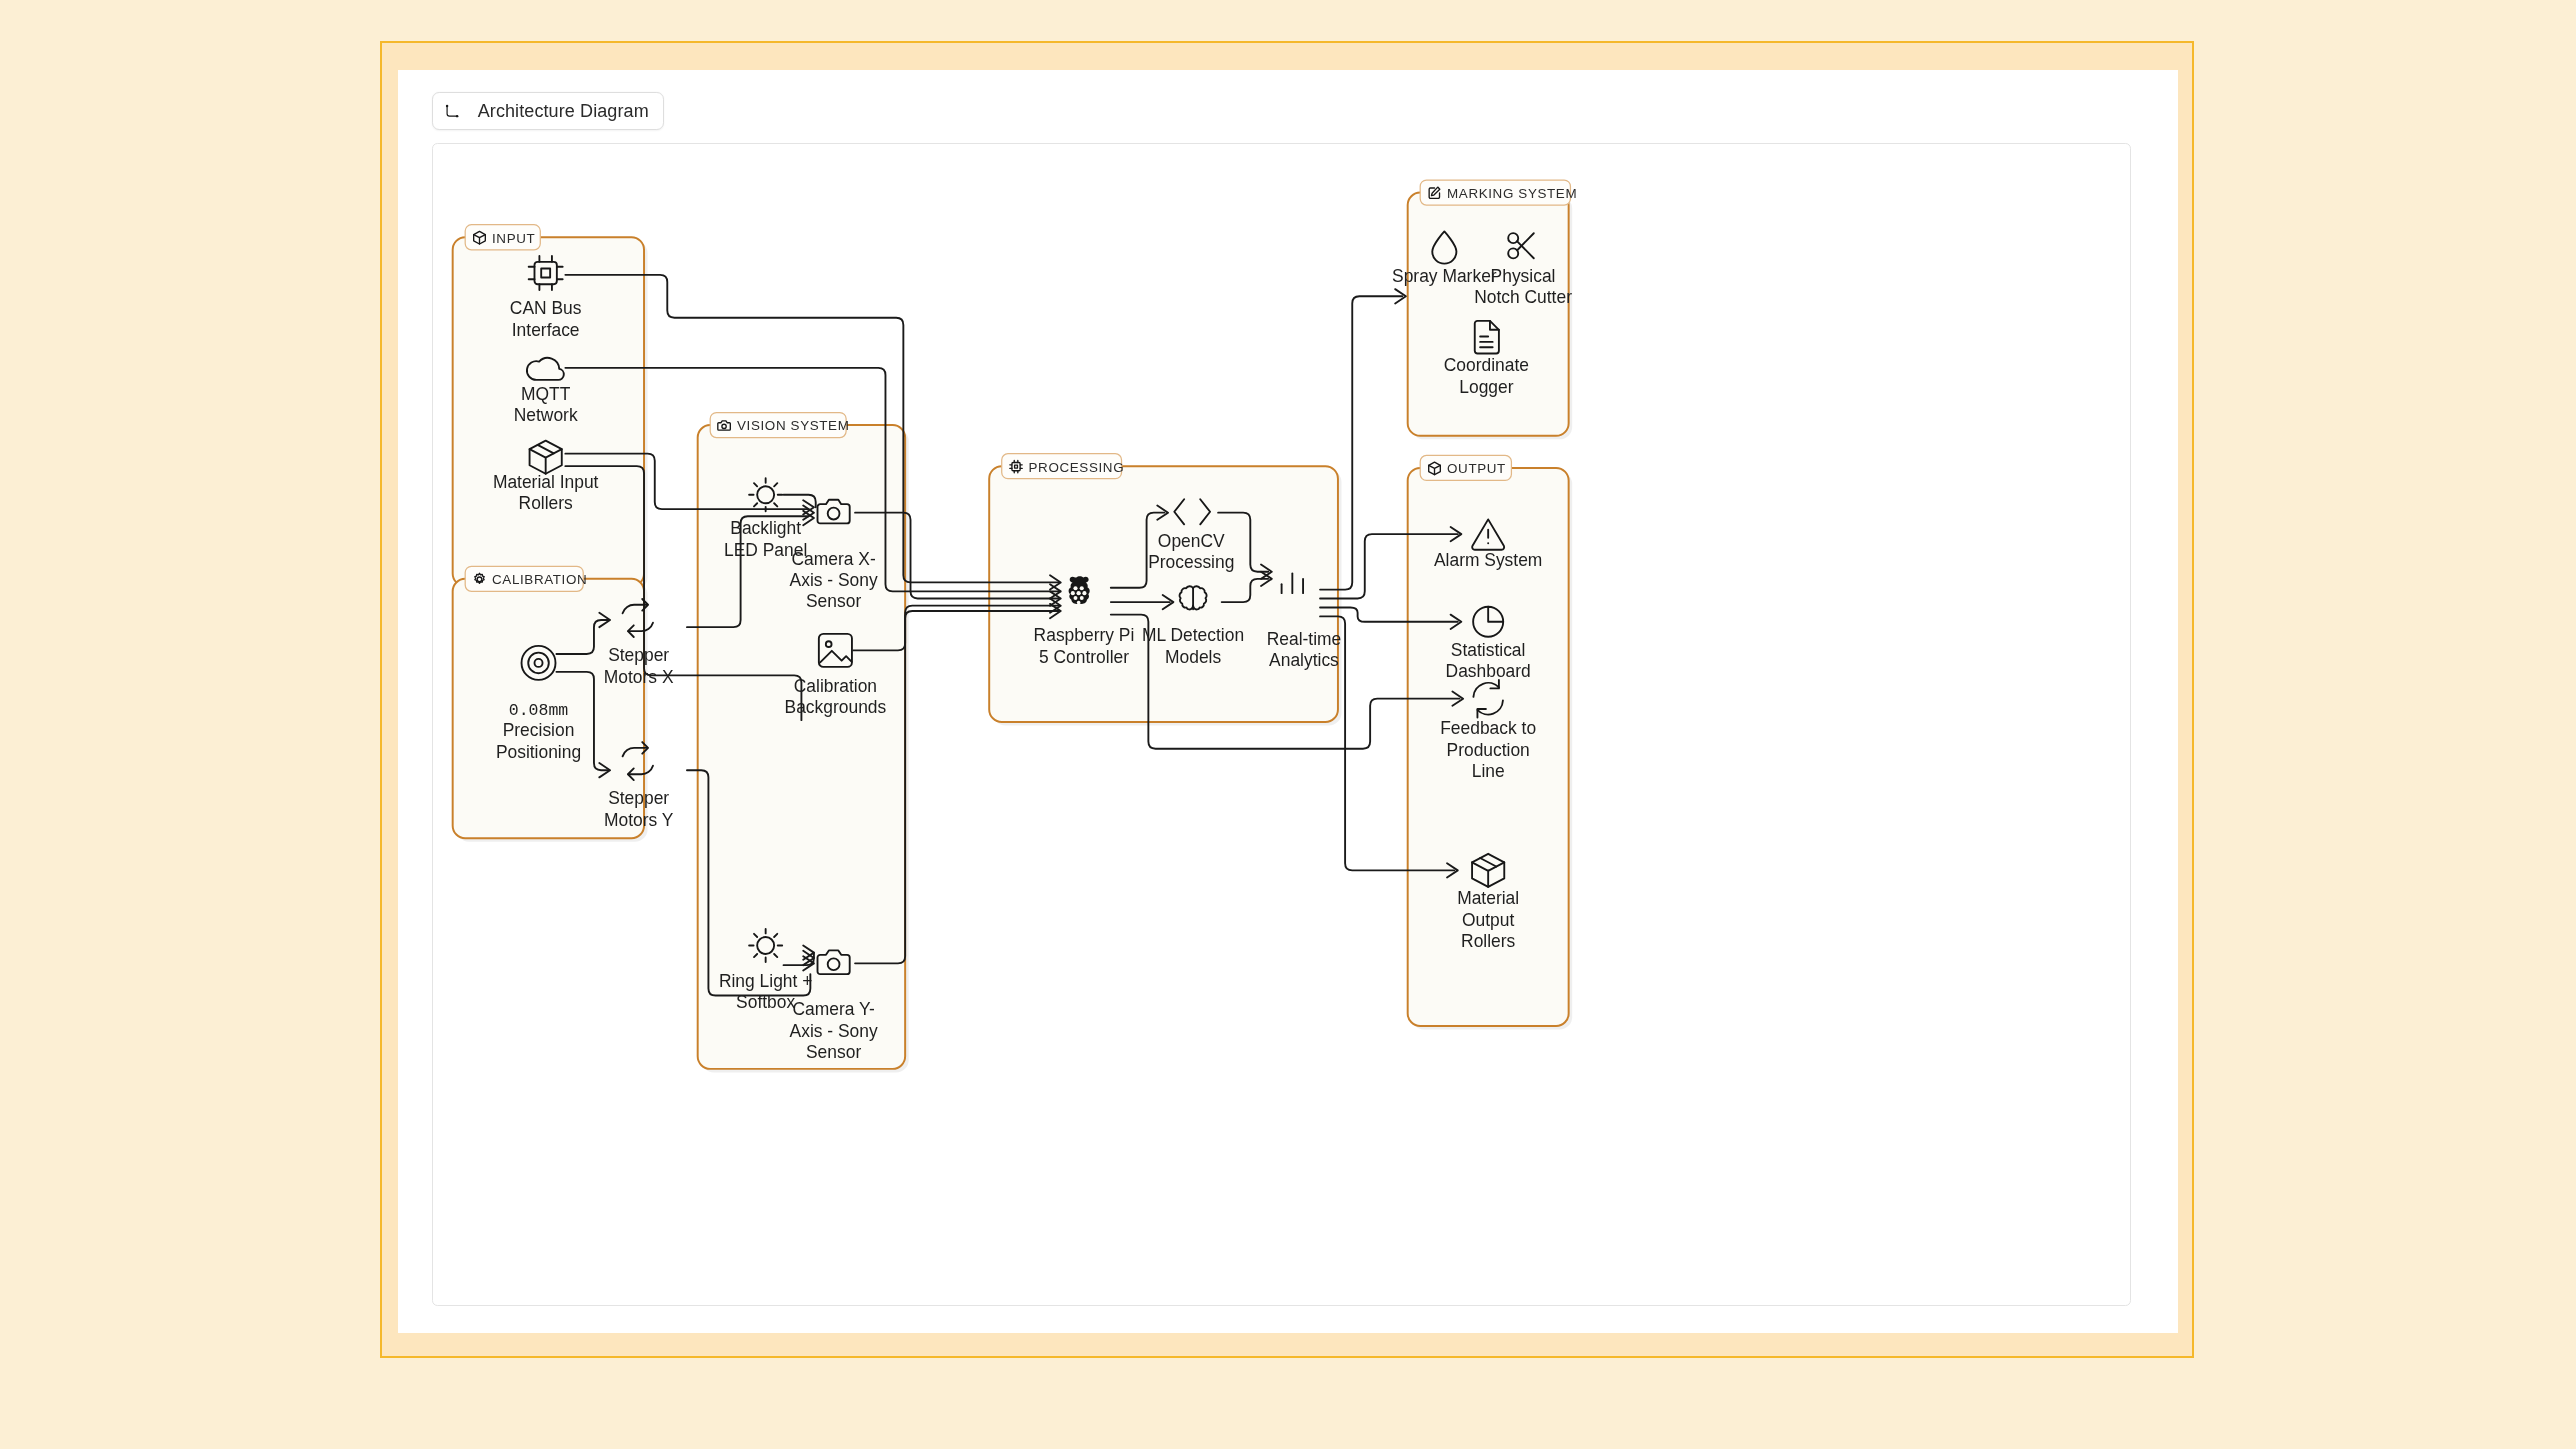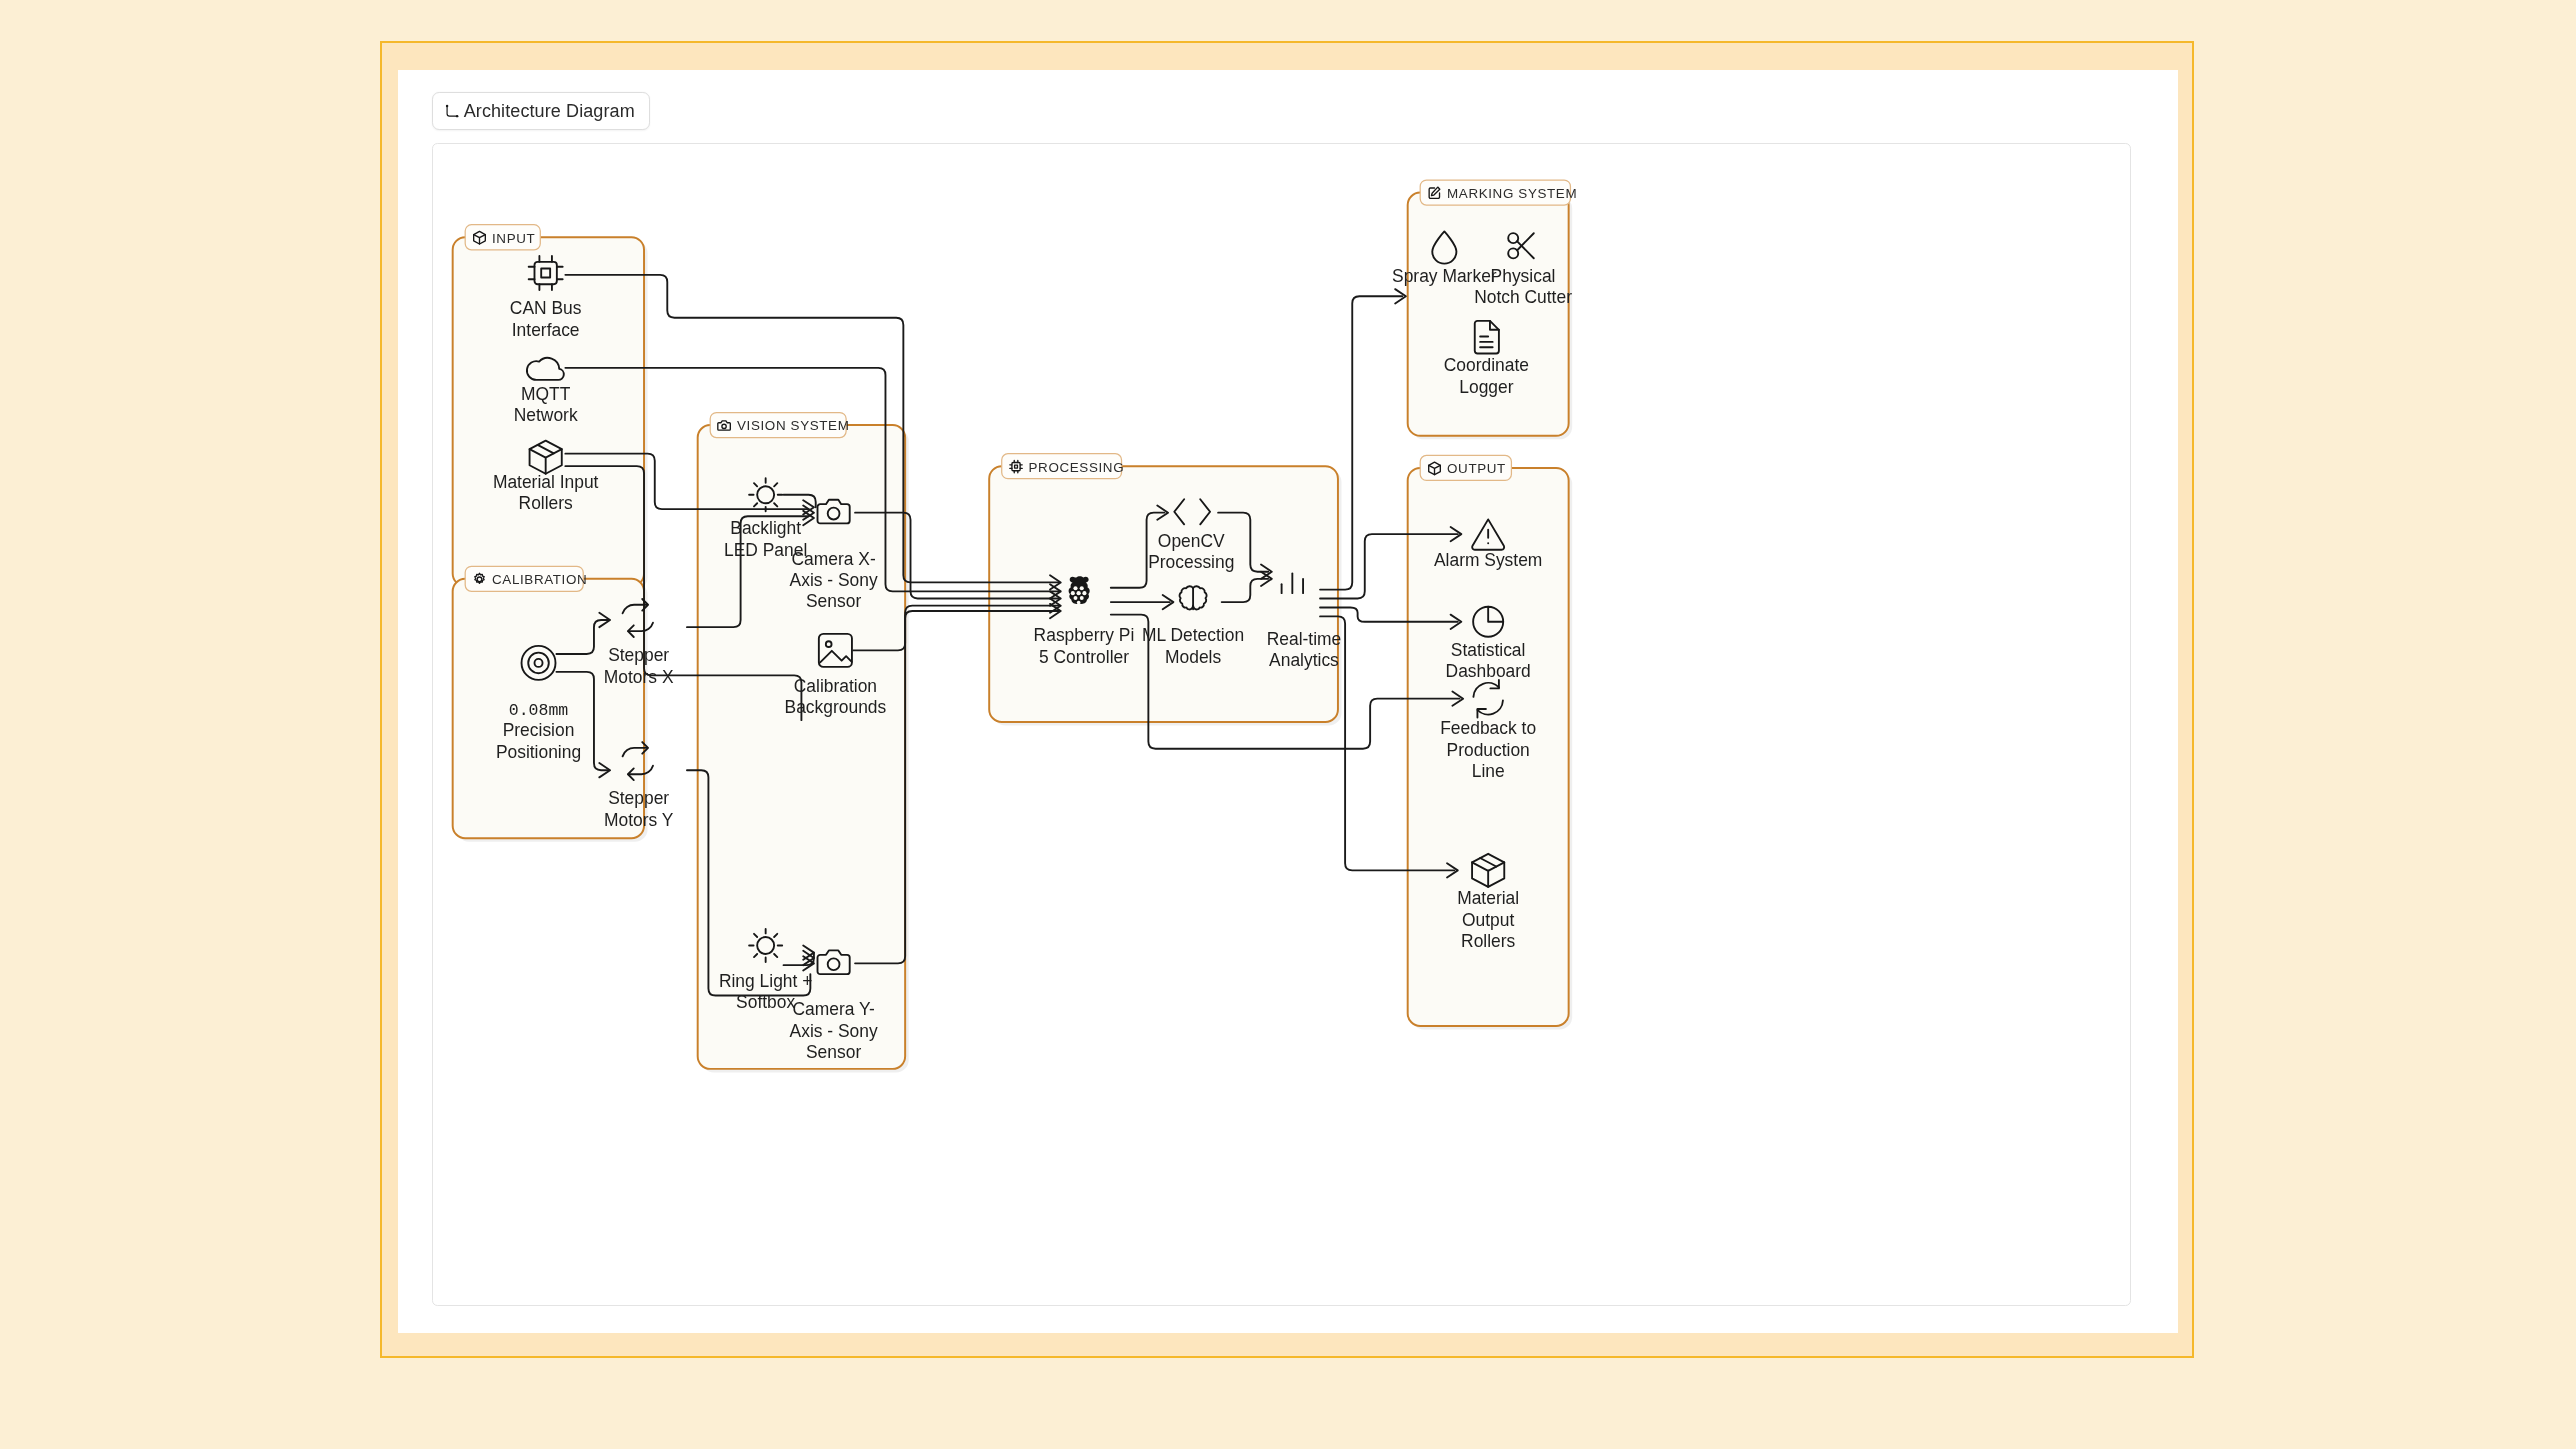--- a/index.html
+++ b/index.html
@@ -12,21 +12,21 @@
   .page-frame{
     position:absolute;left:380px;top:41px;width:1814px;height:1317px;
     background:#FDE6BE;border:2.7px solid #F5B82B;box-sizing:border-box;
   }
   .app-card{
     position:absolute;left:16px;top:27px;width:1780px;height:1263px;
     background:#FFFFFF;box-sizing:border-box;
   }
   .title-badge{
     position:absolute;left:34px;top:22.4px;height:36px;
-    display:flex;align-items:center;gap:3px;
+    display:flex;align-items:center;gap:17px;
     padding:0 14.3px 0 10.7px;
     background:#FFFFFF;border:0.9px solid #DEDEDE;border-radius:7.2px;
     box-shadow:0 0.9px 1.8px rgba(0,0,0,.05);
   }
   .title-badge .tl{font-size:18px;color:#2B2B2B;letter-spacing:0.1px;}
   .canvas{
     position:absolute;left:34px;top:73px;width:1699px;height:1163px;
     background:#FFFFFF;border:0.9px solid #E4E4E4;border-radius:5.4px;
     box-sizing:border-box;overflow:hidden;
   }

